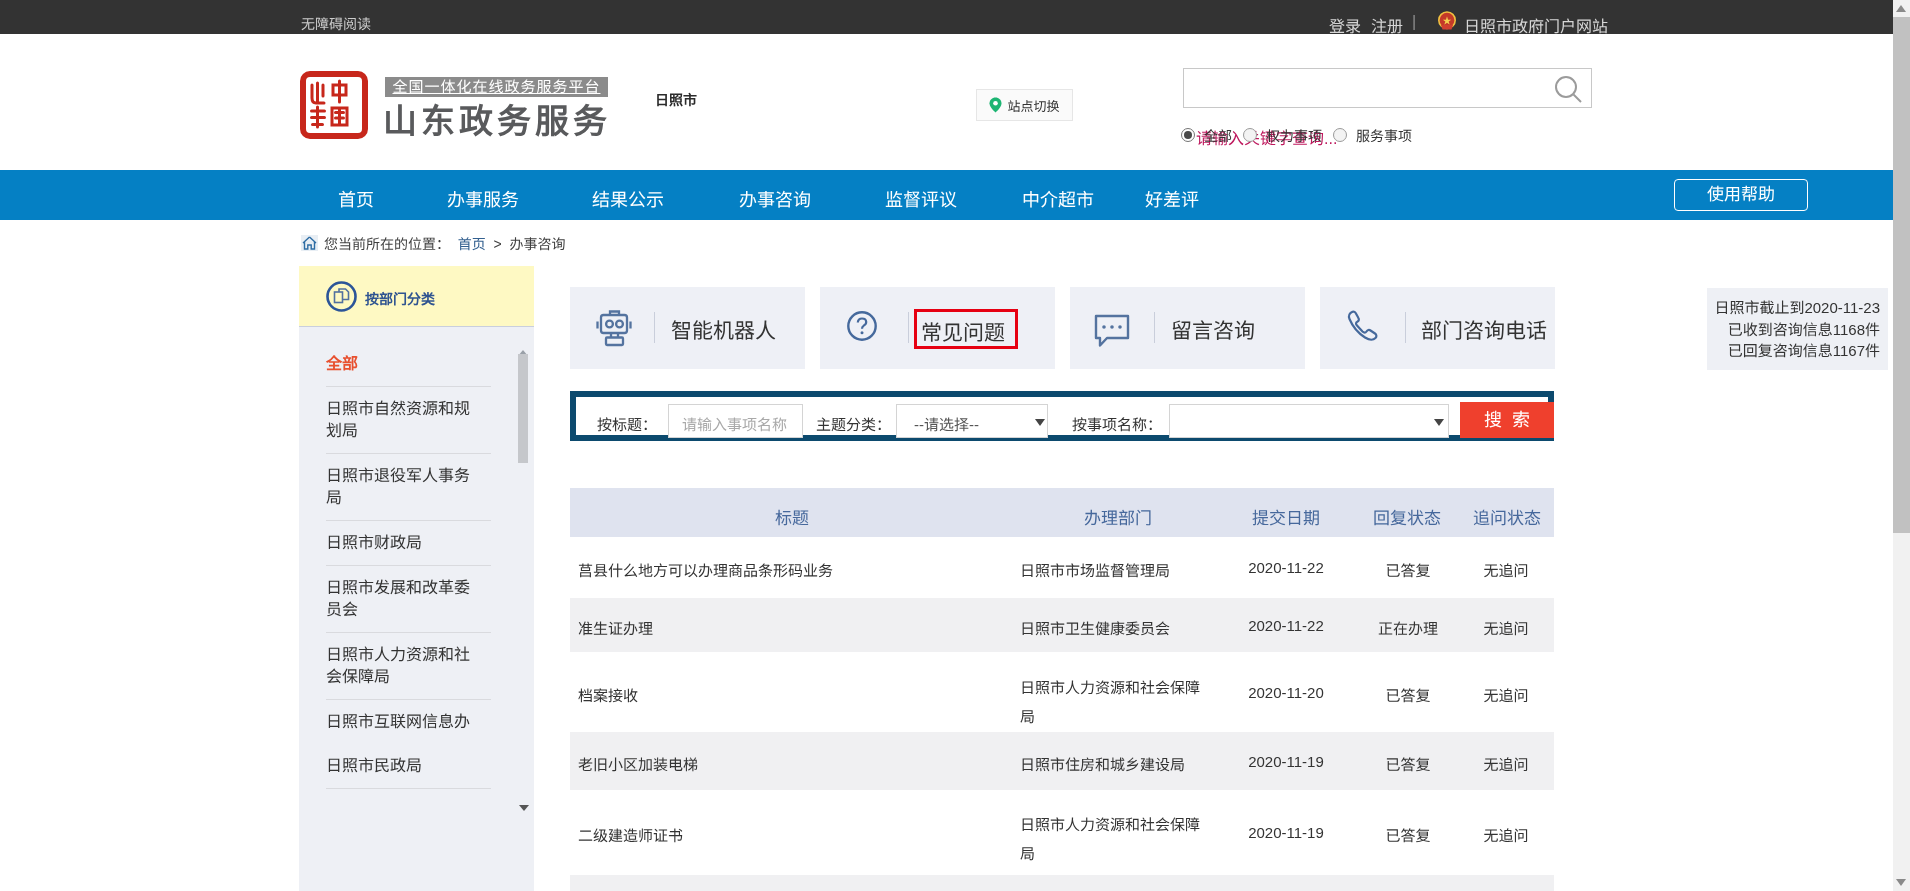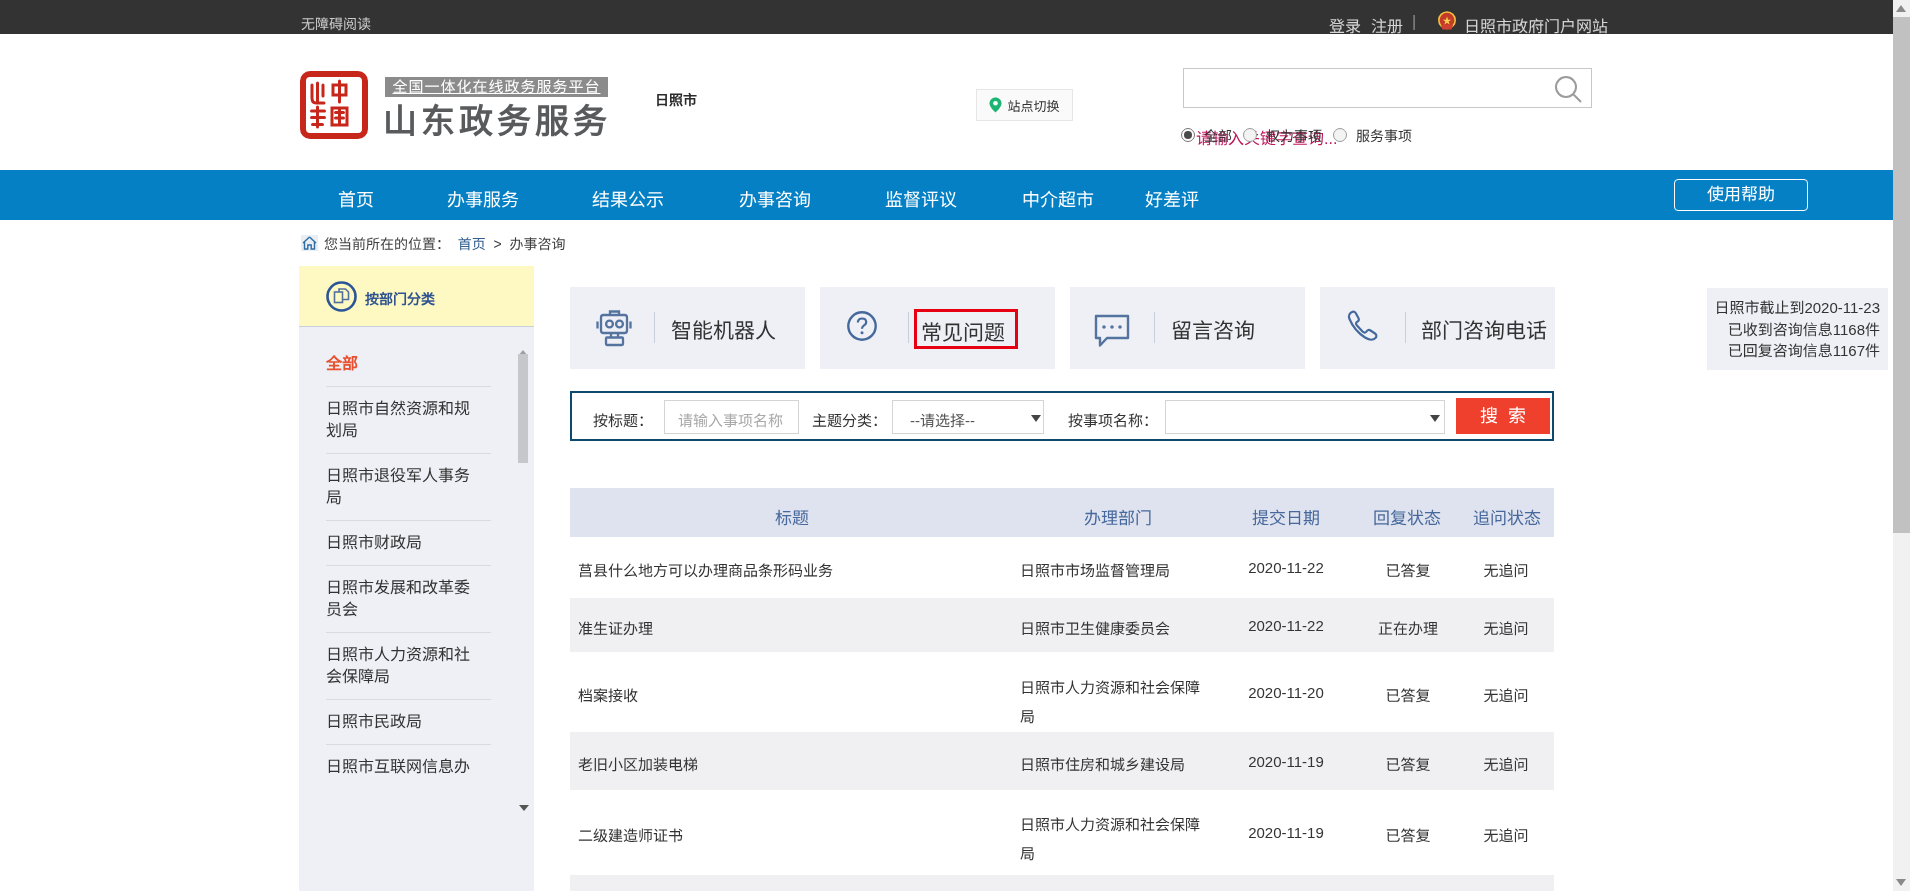--- a/index.html
+++ b/index.html
@@ -51,21 +51,21 @@
 .side-list .item.first { color:#e8502f; padding-top:6px; font-weight:bold; }
 .side-list .item.last { border-bottom:none; }
 .sarr { position:absolute; width:0; height:0; border-left:5px solid transparent; border-right:5px solid transparent; }
 .sthumb { position:absolute; left:219px; top:27px; width:10px; height:109px; background:#c5c7cb; }
 
 .card { position:absolute; top:287px; width:235px; height:82px; background:#eef0f6; }
 .card .bar { position:absolute; width:1px; height:31px; top:25px; background:#c9cedb; }
 .card .tt { position:absolute; font-size:21px; color:#333; white-space:nowrap; top:27px; }
 .redbox { position:absolute; left:94px; top:22px; width:104px; height:40px; border:3px solid #e60012; }
 
-.filter { position:absolute; left:570px; top:391px; width:984px; height:50px; border:2px solid #0c4a6e; background:#fff; }
+.filter { position:absolute; left:570px; top:391px; width:984px; height:50px; border:6px solid #0c4a6e; background:#fff; }
 .filter .lbl { position:absolute; top:16px; font-size:15px; color:#333; white-space:nowrap; }
 .fbox { position:absolute; top:7px; height:34px; border:1px solid #d4d4d4; background:#fff; }
 .f-ph { position:absolute; left:13px; top:8px; font-size:15px; color:#a9a9a9; white-space:nowrap; }
 .arr { position:absolute; width:0; height:0; border-left:5px solid transparent; border-right:5px solid transparent; border-top:7px solid #444; top:14px; }
 .search-btn { position:absolute; left:884px; top:5px; width:94px; height:36px; background:#ef402d; color:#fff;
   font-size:18px; text-align:center; line-height:36px; }
 
 .tblhead { position:absolute; left:570px; top:488px; width:984px; height:49px; background:#dfe3ef; }
 .tblhead span { position:absolute; top:16px; font-size:17px; color:#46689c; transform:translateX(-50%); white-space:nowrap; }
 .row { position:absolute; left:570px; width:984px; font-size:15px; color:#333; }
@@ -160,22 +160,22 @@
   <span>按部门分类</span>
 </div>
 <div class="side-list">
   <div style="height:20px"></div>
   <div class="item first">全部</div>
   <div class="item">日照市自然资源和规划局</div>
   <div class="item">日照市退役军人事务局</div>
   <div class="item">日照市财政局</div>
   <div class="item">日照市发展和改革委员会</div>
   <div class="item">日照市人力资源和社会保障局</div>
+  <div class="item last">日照市互联网信息办</div>
   <div class="item">日照市民政局</div>
-  <div class="item last">日照市互联网信息办</div>
   <div class="sarr" style="left:219px; top:23px; border-bottom:6px solid #9aa0a8;"></div>
   <div class="sthumb"></div>
   <div class="sarr" style="left:220px; top:478px; border-top:6px solid #555;"></div>
 </div>
 
 <div class="card" style="left:570px">
   <svg class="abs" style="left:25px; top:22px;" width="40" height="38" viewBox="0 0 40 38">
     <g fill="none" stroke="#54739f" stroke-width="2.3">
       <rect x="6" y="6" width="26" height="18" rx="2.5"></rect>
       <path d="M15 6 v-3.5 h9 v3.5"></path>

